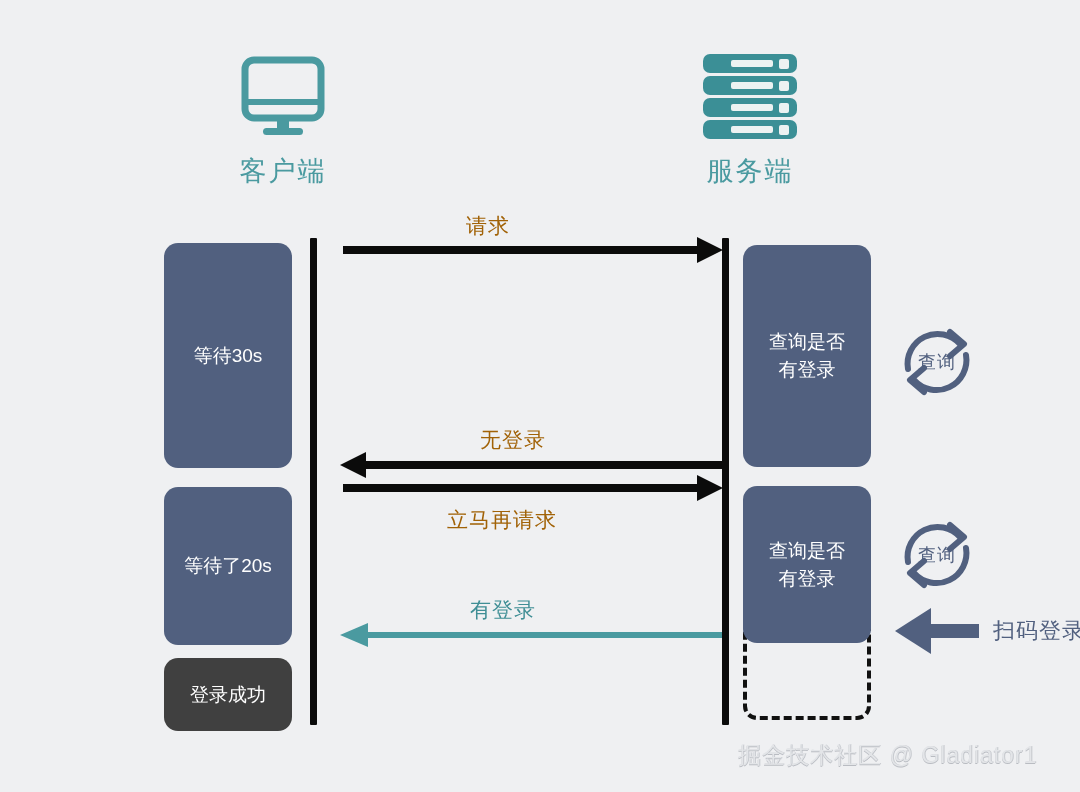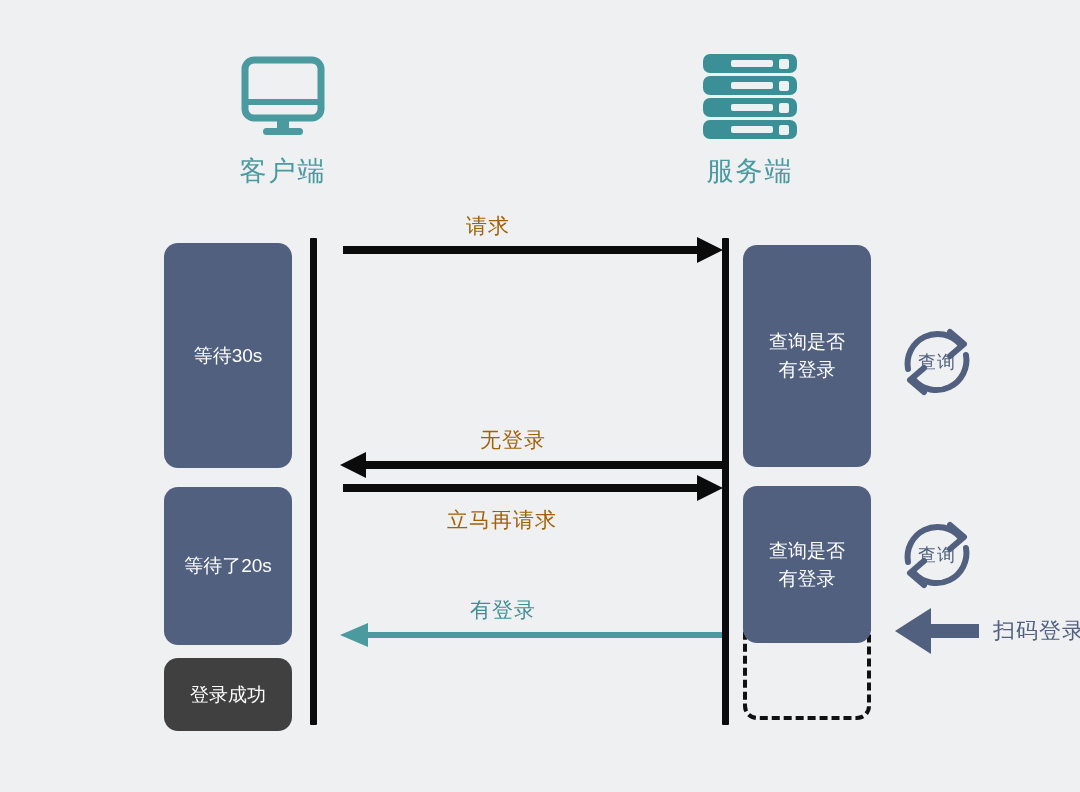--- a/index.html
+++ b/index.html
@@ -331,14 +331,15 @@
   </div>
 
   <div id="scan-login">
     <div id="scan-arrow">
       <div class="shaft"></div>
       <div class="tip"></div>
     </div>
     <div id="scan-label">扫码登录</div>
   </div>
 
+  <div id="watermark">掘金技术社区 @ Gladiator1</div>
 
 </div>
 
 </body></html>

